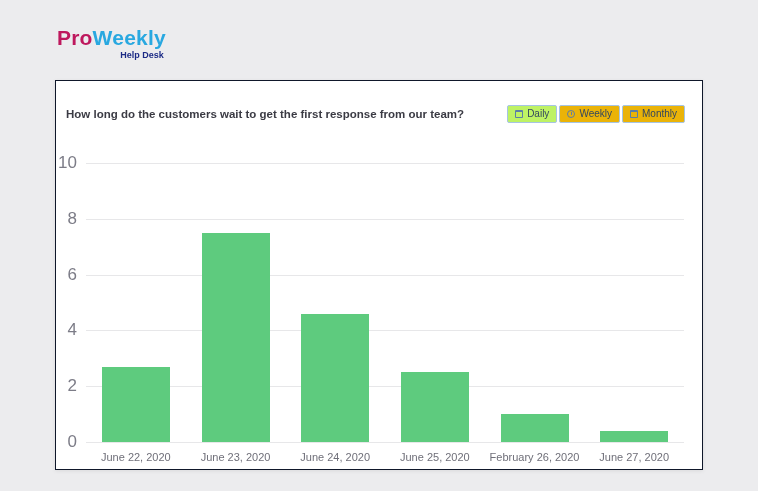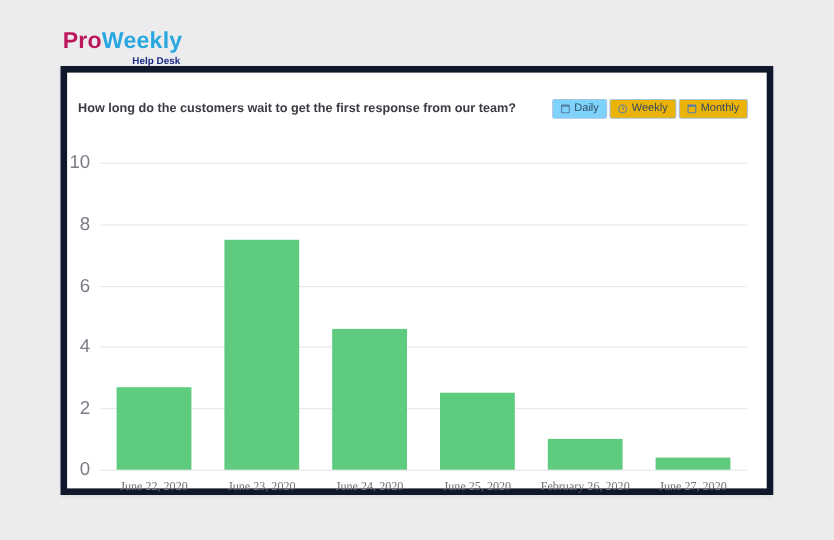--- a/index.html
+++ b/index.html
@@ -13,43 +13,43 @@
 
   
   .logo { position:absolute; left:57px; top:27px; }
   .logo-main { font-size:21px; font-weight:bold; letter-spacing:0.2px; line-height:1.05; }
   .logo-pro  { color:#be185d; }
   .logo-profs{ color:#29a8e0; }
   .logo-sub  { font-size:9px; font-weight:bold; color:#1b2a85; text-align:right; padding-right:2px; margin-top:1px; }
 
   
   .card {
-    position:absolute; left:55px; top:60px; width:648px; height:390px;
-    background:#ffffff; border:6px solid #0f172a;
+    position:absolute; left:55px; top:80px; width:648px; height:390px;
+    background:#ffffff; border:1px solid #0f172a;
     box-shadow:0 1px 4px rgba(0,0,0,0.08);
   }
   .card-header {
     display:flex; justify-content:space-between; align-items:center;
     padding:24px 17px 0 10px;
   }
   .question {
     font-size:11.5px; font-weight:bold; color:#3b3b44;
   }
 
   
   .toggle-group { display:flex; gap:2px; }
   .tbtn {
     display:flex; align-items:center;
     font-family:"Liberation Sans", sans-serif;
     font-size:10px; color:#33475f;
     background:#eab308;
     border:1px solid #a6c4e4; border-radius:2px;
     padding:3px 7px; cursor:pointer; line-height:1;
   }
-  .tbtn.active { background:#7dd3fc; }
+  .tbtn.active { background:#bef264; }
   .ic { display:inline-block; width:8px; height:8px; margin-right:4px; position:relative; }
   .ic.cal { border:1px solid #5b7ea6; border-top-width:2px; border-radius:1px; }
   .ic.clk { border:1px solid #5b7ea6; border-radius:50%; }
   .ic.clk::after {
     content:""; position:absolute; left:3px; top:1px; width:1px; height:3px; background:#5b7ea6;
   }
 
   
   .chart { position:absolute; left:30px; right:18px; top:82px; }
   .plot  { position:relative; height:279px; }
@@ -60,21 +60,21 @@
     position:absolute; right:calc(100% + 9px);
     font-size:17px; color:#7c7c87; line-height:14px;
   }
   .slots {
     position:absolute; left:0; right:0; top:0; bottom:0;
     display:flex; align-items:flex-end;
   }
   .slot { flex:1; display:flex; justify-content:center; }
   .bar  { width:68px; }
   .x-labels { display:flex; margin-top:9px; }
-  .x-label { flex:1; text-align:center; font-size:11px; color:#6f6f79;font-family:Liberation Serif, serif; }
+  .x-label { flex:1; text-align:center; font-size:11px; color:#6f6f79; }
 </style>
 </head>
 <body>
 
 <div class="logo">
   <div class="logo-main"><span class="logo-pro">Pro</span><span class="logo-profs">Weekly</span></div>
   <div class="logo-sub">Help Desk</div>
 </div>
 
 <div class="card">

